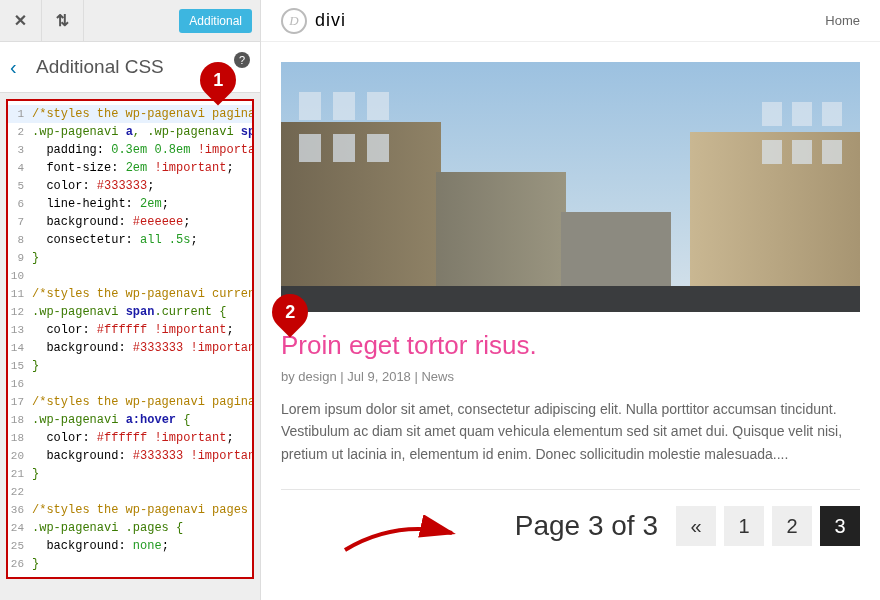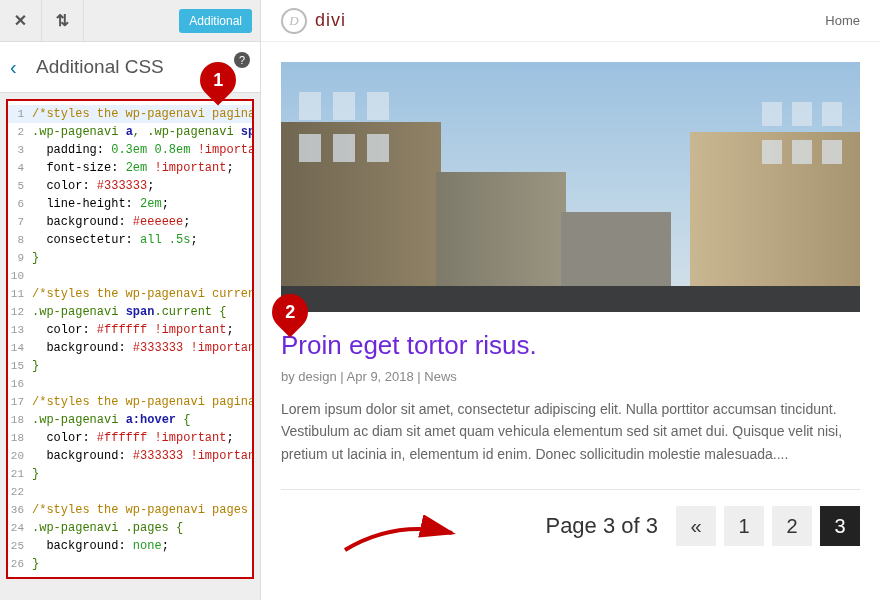--- a/index.html
+++ b/index.html
@@ -24,38 +24,38 @@
   .c-sel { color: #3a7a00; }
   .c-tag { color: #1a1aa6; font-weight: bold; }
   .c-prop { color: #000; text-align: center; }
   .c-val { color: #219a21; }
   .c-num { color: #c41a16; }
   .c-imp { color: #c41a16; }
 
   .preview { position: absolute; left: 261px; top: 0; right: 0; bottom: 0; background: #fff; }
   .site-header { height: 42px; display: flex; align-items: center; padding: 0 20px; border-bottom: 1px solid #eee; }
   .logo-ring { width: 26px; height: 26px; border: 2px solid #bbb; border-radius: 50%; display: flex; align-items: center; justify-content: center; color: #bbb; font-family: Georgia,serif; font-style: italic; font-size: 13px; margin-right: 8px; }
-  .logo-text { color: #7f1d1d; letter-spacing: 1px; font-size: 18px; }
+  .logo-text { color: #000000; letter-spacing: 1px; font-size: 18px; }
   .nav { margin-left: auto; color: #666; font-size: 13px; }
   .hero { margin: 20px 20px 0 20px; height: 250px; position: relative; overflow: hidden; background: linear-gradient(#afcbe0,#c8d8e6); }
   .sky { position: absolute; inset: 0; background: linear-gradient(#9cc1e0 0%, #bcd4e6 55%, #d6e2ea 100%); }
   .bldg { position: absolute; bottom: 0; background: #8a7b60; }
   .b1 { left: 0; width: 160px; height: 190px; background: linear-gradient(90deg,#716651,#8f8266); }
   .b2 { left: 155px; width: 130px; height: 140px; background: linear-gradient(90deg,#7e7a6a,#9a9580); }
   .b3 { right: 0; width: 170px; height: 180px; background: linear-gradient(90deg,#c9b792,#a79572); }
   .b4 { left: 280px; width: 110px; height: 100px; background: #8c8a80; }
   .street { position: absolute; bottom: 0; left: 0; right: 0; height: 26px; background: #3a3c3e; }
   .win { position: absolute; background: rgba(220,230,240,0.7); }
   .post { margin: 18px 20px 0 20px; }
-  .post-title { font-size: 26px; color: #6d28d9; font-weight: 500; }
+  .post-title { font-size: 26px; color: #ec4899; font-weight: 500; }
   .post-meta { color: #888; margin-top: 8px; font-size: 13px; }
   .post-body { color: #666; margin-top: 14px; font-size: 14px; line-height: 1.6; }
   .divider { border-top: 1px solid #e5e5e5; margin: 24px 20px 0 20px; }
   .pagination-row { display: flex; align-items: center; justify-content: flex-end; gap: 8px; margin: 16px 20px 0 20px; }
-  .pages-text { color: #333; font-size: 22px; margin-right: 10px; text-align: center; }
+  .pages-text { color: #333; font-size: 28px; margin-right: 10px; text-align: center; }
   .pg { width: 40px; height: 40px; display: flex; align-items: center; justify-content: center; background: #eee; color: #333; font-size: 20px; cursor: pointer; }
   .pg.current { background: #222; color: #fff; }
 
   .callout { position: absolute; width: 36px; height: 36px; background: #c40000; color: #fff; border-radius: 50% 50% 50% 0; transform: rotate(-45deg); display: flex; align-items: center; justify-content: center; font-size: 18px; font-weight: 600; }
   .callout span { transform: rotate(45deg); }
   .co1 { left: 200px; top: 62px; }
   .co2 { left: 272px; top: 294px; }
 
   .arrow-svg { position: absolute; left: 340px; top: 515px; }
 </style>
@@ -130,21 +130,21 @@
     <div class="win" style="left:86px;top:72px;width:22px;height:28px"></div>
     <div class="win" style="right:18px;top:40px;width:20px;height:24px"></div>
     <div class="win" style="right:48px;top:40px;width:20px;height:24px"></div>
     <div class="win" style="right:78px;top:40px;width:20px;height:24px"></div>
     <div class="win" style="right:18px;top:78px;width:20px;height:24px"></div>
     <div class="win" style="right:48px;top:78px;width:20px;height:24px"></div>
     <div class="win" style="right:78px;top:78px;width:20px;height:24px"></div>
   </div>
   <div class="post">
     <div class="post-title">Proin eget tortor risus.</div>
-    <div class="post-meta">by design | Apr 9, 2018 | News</div>
+    <div class="post-meta">by design | Jul 9, 2018 | News</div>
     <div class="post-body">Lorem ipsum dolor sit amet, consectetur adipiscing elit. Nulla porttitor accumsan tincidunt. Vestibulum ac diam sit amet quam vehicula elementum sed sit amet dui. Quisque velit nisi, pretium ut lacinia in, elementum id enim. Donec sollicitudin molestie malesuada....</div>
   </div>
   <div class="divider"></div>
   <div class="pagination-row">
     <div class="pages-text">Page 3 of 3</div>
     <div class="pg">«</div>
     <div class="pg">1</div>
     <div class="pg">2</div>
     <div class="pg current">3</div>
   </div>

